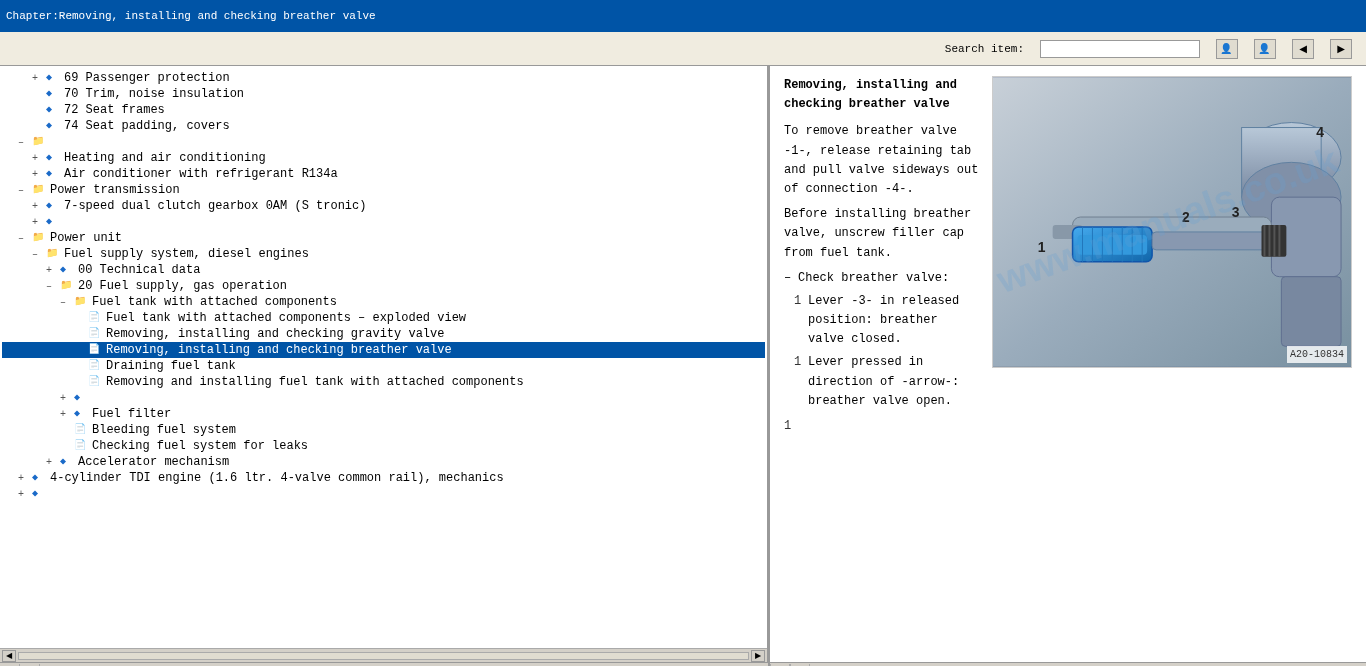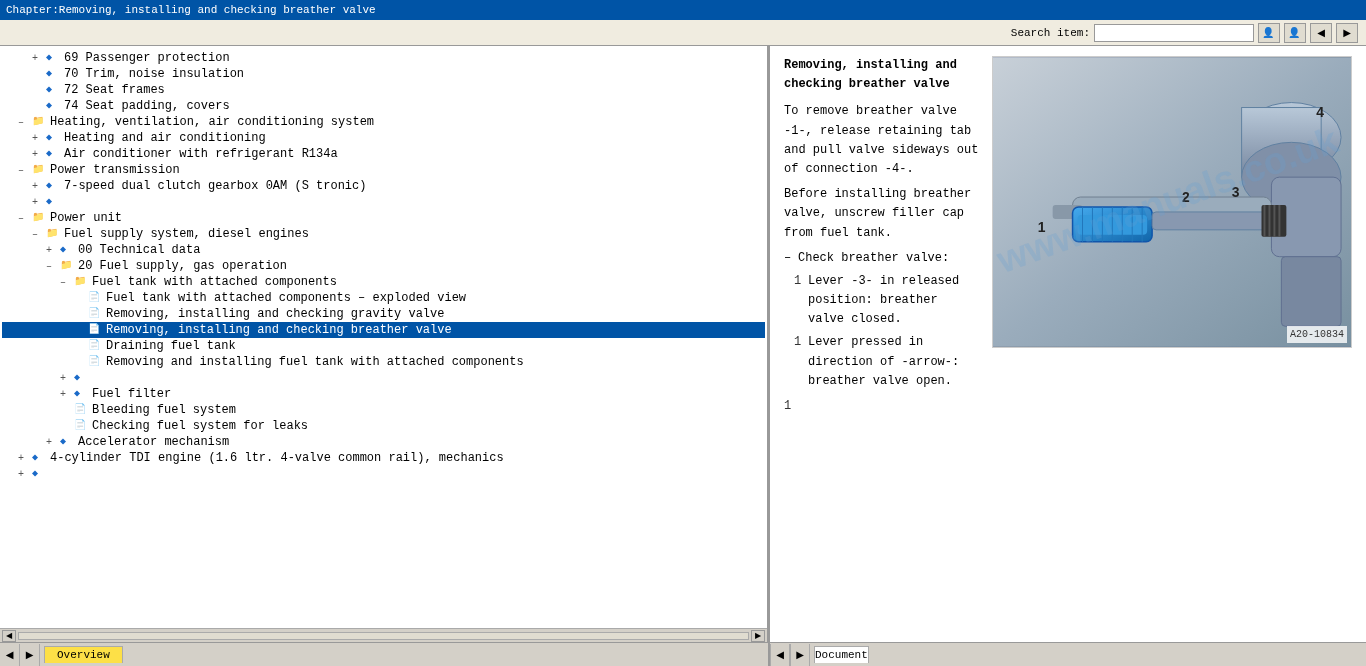--- a/index.html
+++ b/index.html
@@ -4,34 +4,34 @@
   <style>
     * { box-sizing: border-box; margin: 0; padding: 0; }
     body { font-family: 'Courier New', Courier, monospace; font-size: 12px; background: #d4d0c8; overflow: hidden; width: 1366px; height: 666px; }
 
     
     .title-bar {
       background: #0054a6;
       color: white;
       padding: 2px 6px;
       font-size: 11px;
-      height: 20px;
+      height: 32px;
       display: flex;
       align-items: center;
     }
 
     
     .toolbar {
       background: #f0ece0;
       border-bottom: 1px solid #999;
-      height: 26px;
-      display: flex;
-      align-items: center;
-      padding: 2px 8px;
-      gap: 4px;
+      height: 34px;
+      display: flex;
+      align-items: center;
+      padding: 2px 14px;
+      gap: 16px;
     }
     .toolbar-search-label {
       font-size: 11px;
       margin-left: auto;
     }
     .toolbar-search-input {
       width: 160px;
       height: 18px;
       border: 1px solid #999;
       font-size: 11px;
@@ -256,21 +256,20 @@
       <div class="tree-item">
         <span class="indent" style="width:30px"></span>
         <span class="expander"></span>
         <span class="icon icon-diamond">◆</span>
         <span>74 Seat padding, covers</span>
       </div>
       <div class="tree-item">
         <span class="indent" style="width:16px"></span>
         <span class="expander">–</span>
         <span class="icon icon-book">📁</span>
-        <span>Heating, ventilation, air conditioning system</span>
       </div>
       <div class="tree-item">
         <span class="indent" style="width:30px"></span>
         <span class="expander">+</span>
         <span class="icon icon-diamond">◆</span>
         <span>Heating and air conditioning</span>
       </div>
       <div class="tree-item">
         <span class="indent" style="width:30px"></span>
         <span class="expander">+</span>

